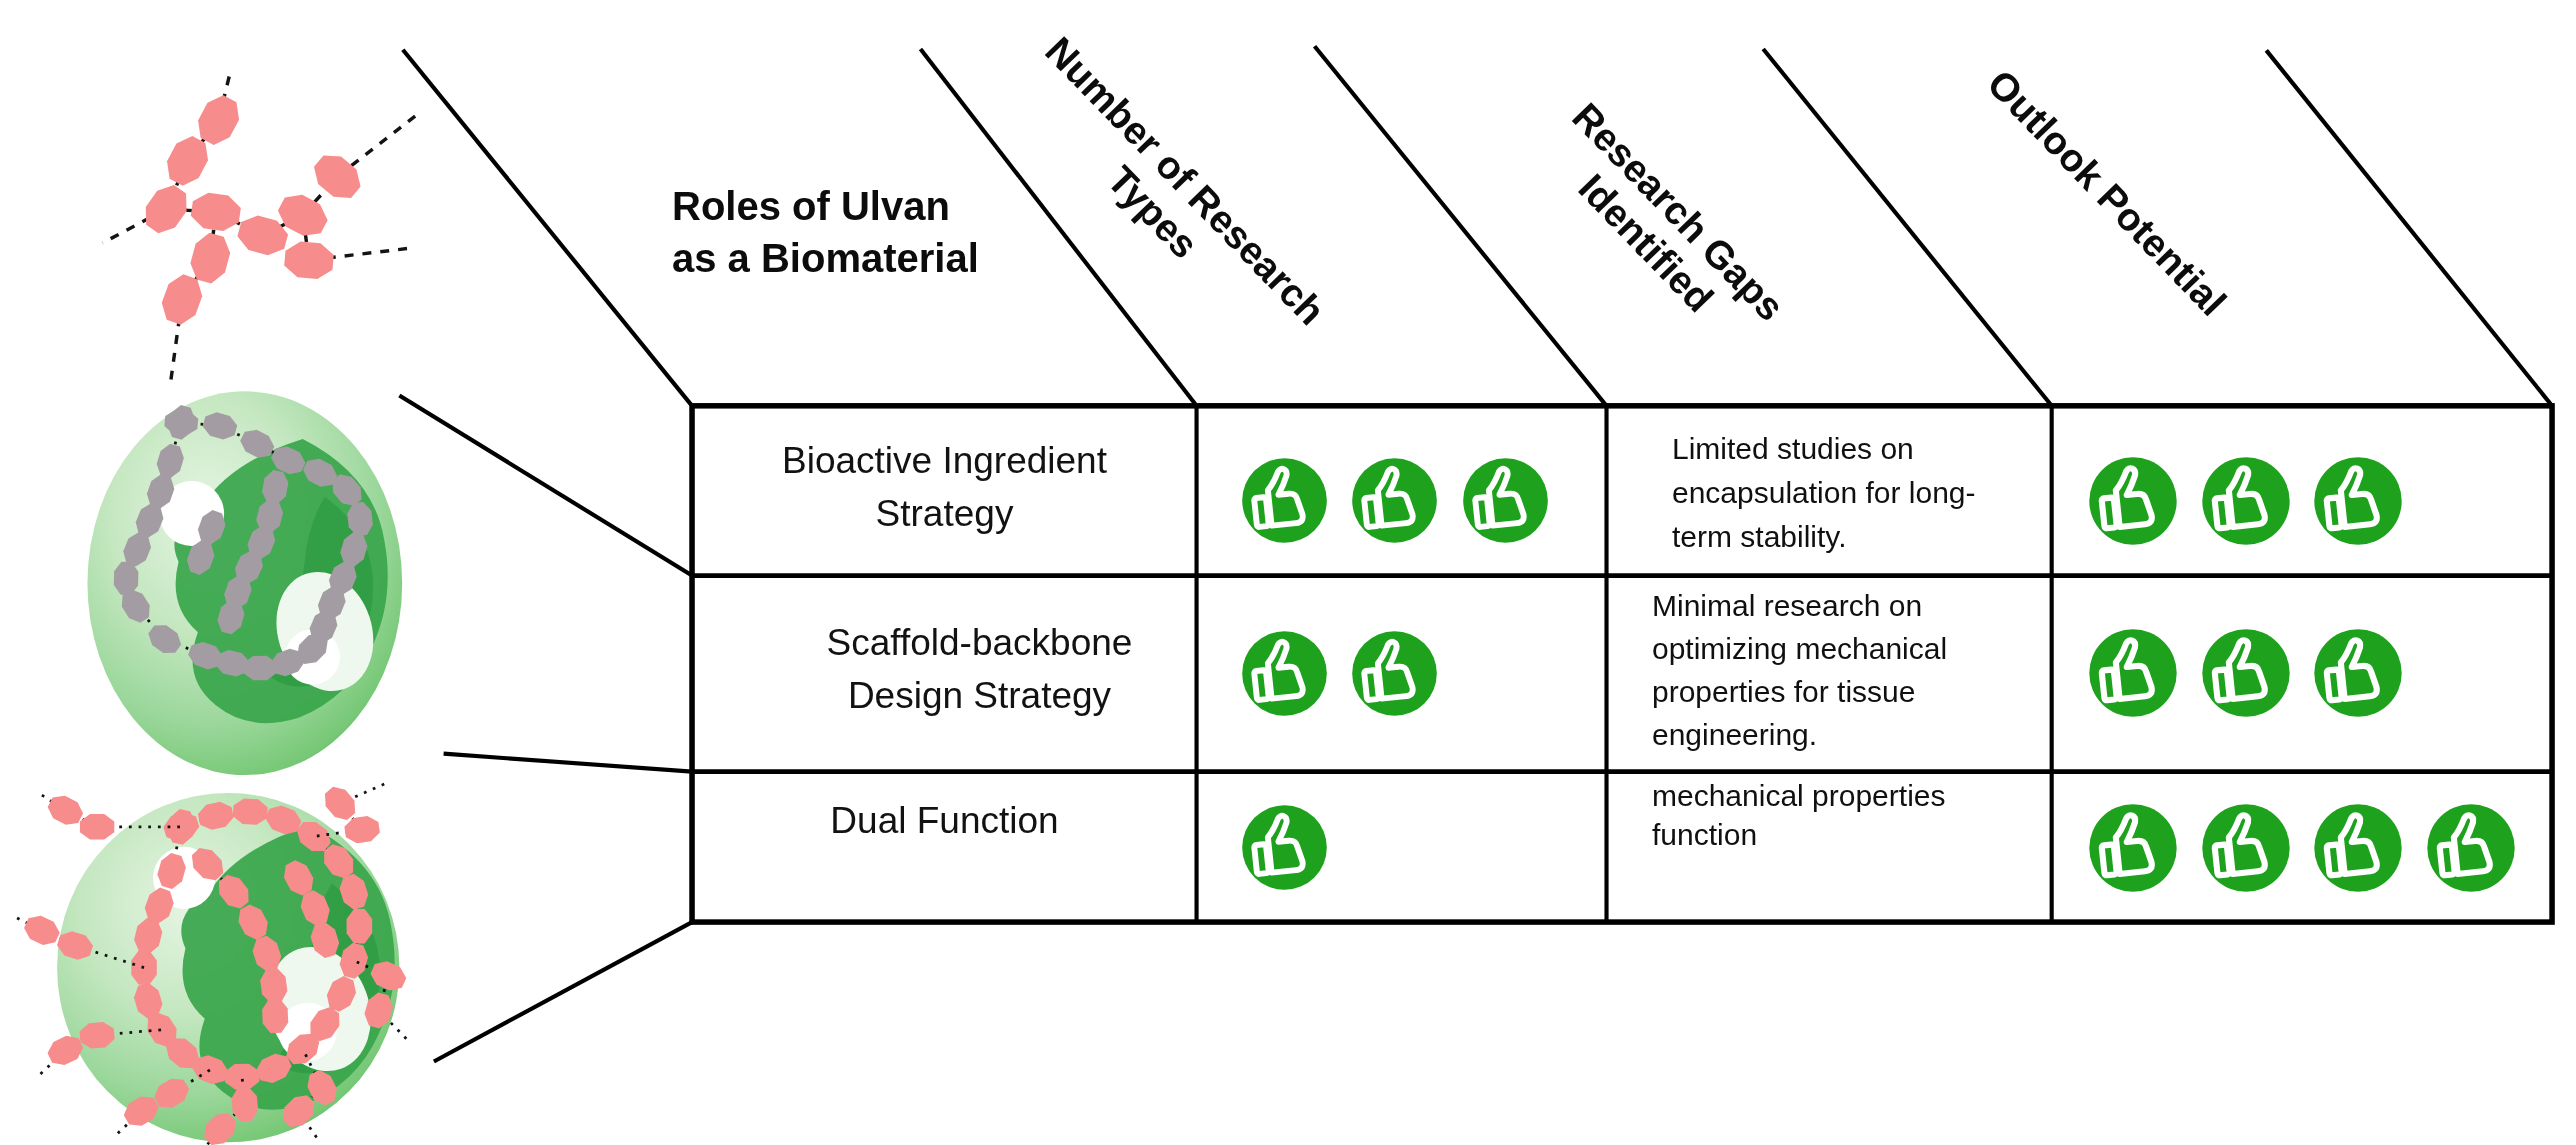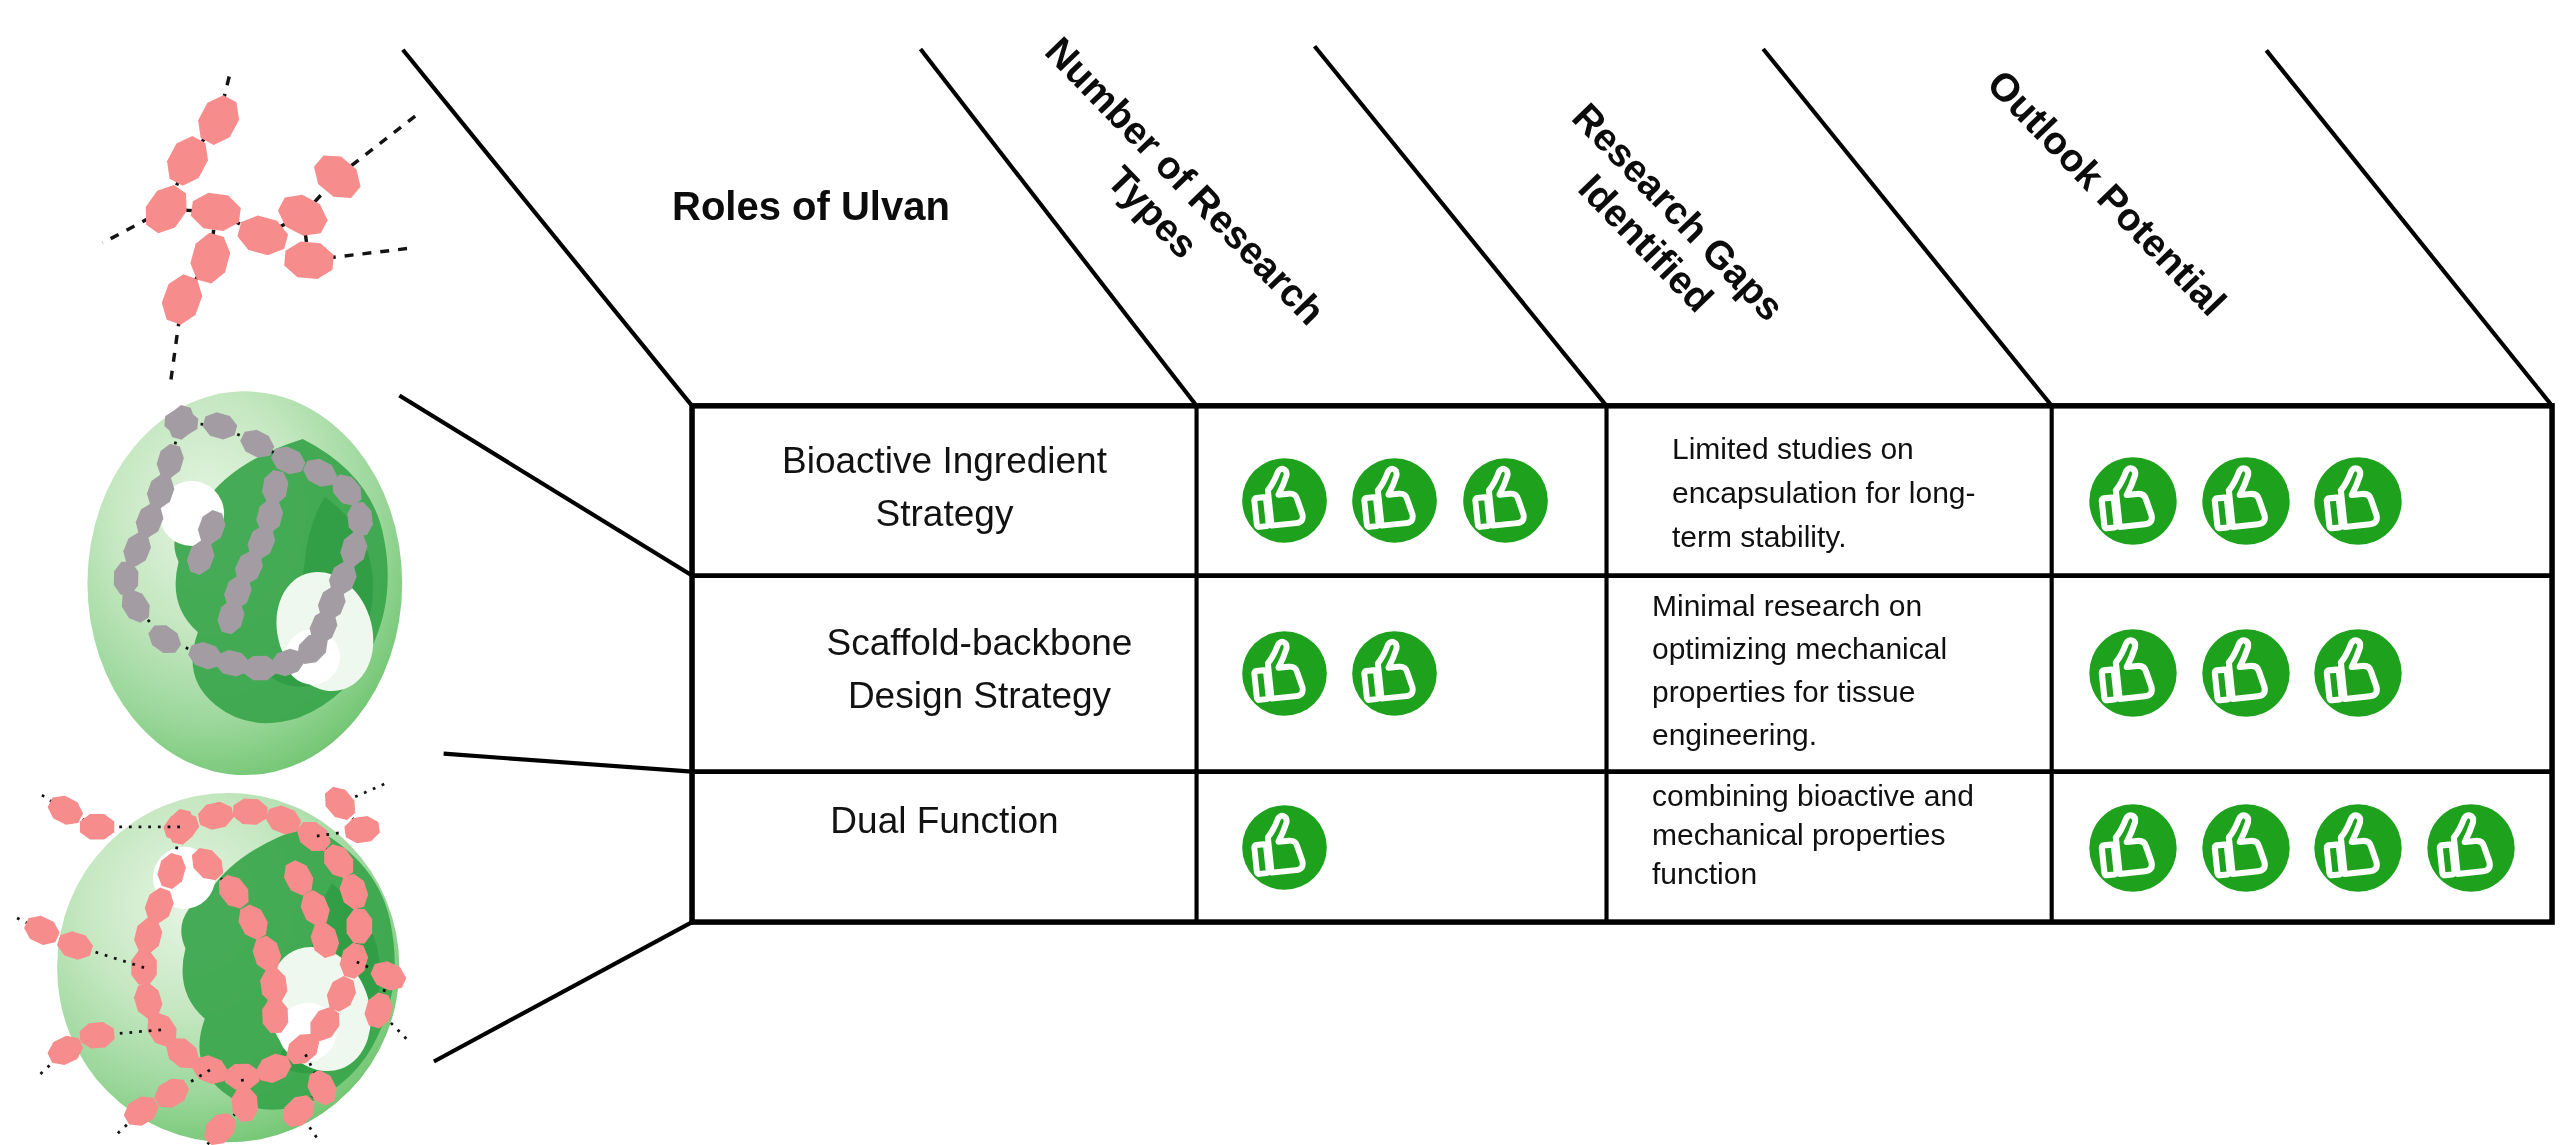--- a/index.html
+++ b/index.html
@@ -192,20 +192,21 @@
       <line x1="1733" y1="588" x2="1733" y2="1336" stroke-width="6"></line>
       <line x1="2327" y1="588" x2="2327" y2="1336" stroke-width="6"></line>
       <line x1="2972" y1="588" x2="2972" y2="1336" stroke-width="6"></line>
       <line x1="1002" y1="834" x2="3697" y2="834" stroke-width="7"></line>
       <line x1="1002" y1="1118" x2="3697" y2="1118" stroke-width="7"></line>
     </g>
   </svg>
 
   <div class="abs corner-title" style="left:660px;top:180px;">
     <div>Roles of Ulvan</div>
+    <div>as a Biomaterial</div>
   </div>
 
   <div class="abs" style="left:1069px;top:28px;">
     <span class="rot-header">
       <div>Number of Research</div>
       <div>Types</div>
     </span>
   </div>
   <div class="abs" style="left:1596px;top:94px;">
     <span class="rot-header">
@@ -330,21 +331,20 @@
       <div class="abs thumb-row" style="left: 1239px; top: 802px; gap: 19.3px;">
         <svg width="91" height="91" viewBox="0 0 100 100">
     <circle cx="50" cy="50" r="46.5" fill="#1ea21e"></circle>
     <g stroke="#ffffff" stroke-width="6.5" fill="#1ea21e" stroke-linejoin="round" stroke-linecap="round" transform="rotate(-6 50 50)">
       <rect x="17" y="44" width="13" height="32" rx="2.5"></rect>
       <path d="M33,76 L60,76 Q69,76 68,67 L64,50 Q63,43 55,43 L44,43 C48,37 52,30 55,23 C57,16 50,12 46,18 C42,26 38,32 33,37 Z"></path>
     </g>
         </svg>
       </div>
       <div class="abs gap-text" style="left: 1652px; top: 776px; width: 387px; line-height: 39px;">
-        <div>combining bioactive and</div>
         <div>mechanical properties</div>
         <div>function</div>
       </div>
       <div class="abs thumb-row" style="left: 2086px; top: 801px; gap: 18.6px;">
         <svg width="94" height="94" viewBox="0 0 100 100">
     <circle cx="50" cy="50" r="46.5" fill="#1ea21e"></circle>
     <g stroke="#ffffff" stroke-width="6.5" fill="#1ea21e" stroke-linejoin="round" stroke-linecap="round" transform="rotate(-6 50 50)">
       <rect x="17" y="44" width="13" height="32" rx="2.5"></rect>
       <path d="M33,76 L60,76 Q69,76 68,67 L64,50 Q63,43 55,43 L44,43 C48,37 52,30 55,23 C57,16 50,12 46,18 C42,26 38,32 33,37 Z"></path>
     </g>

